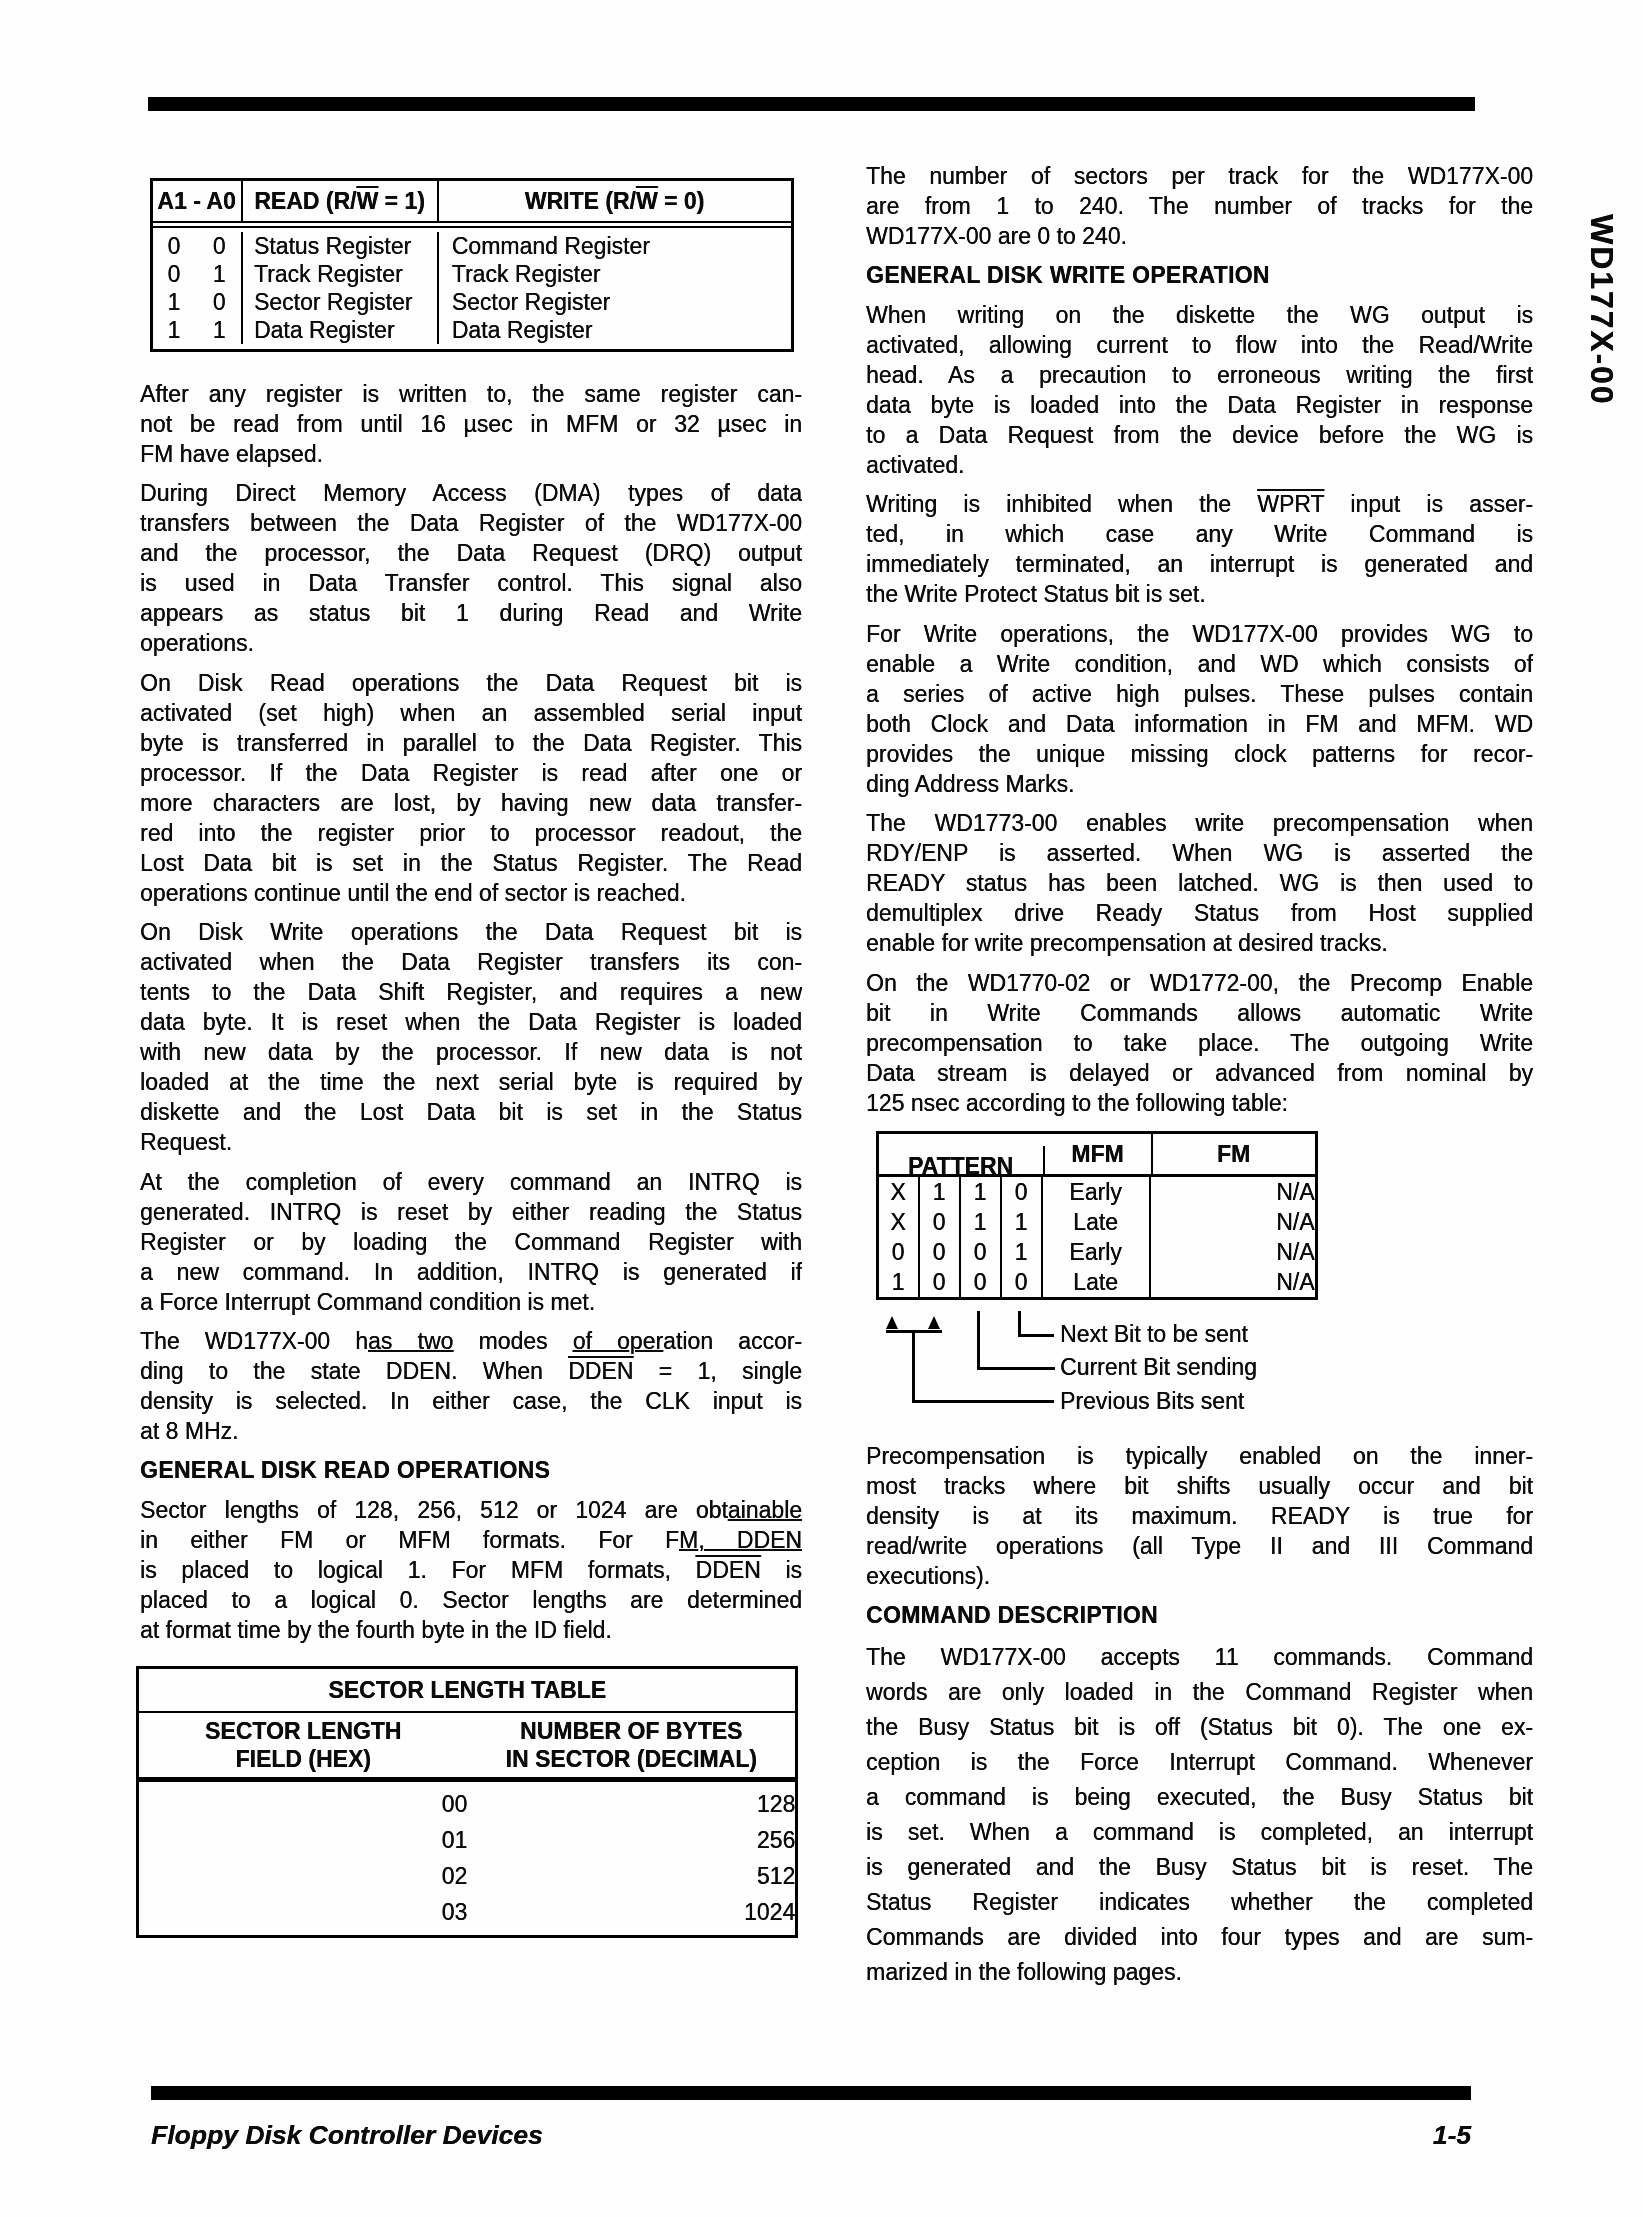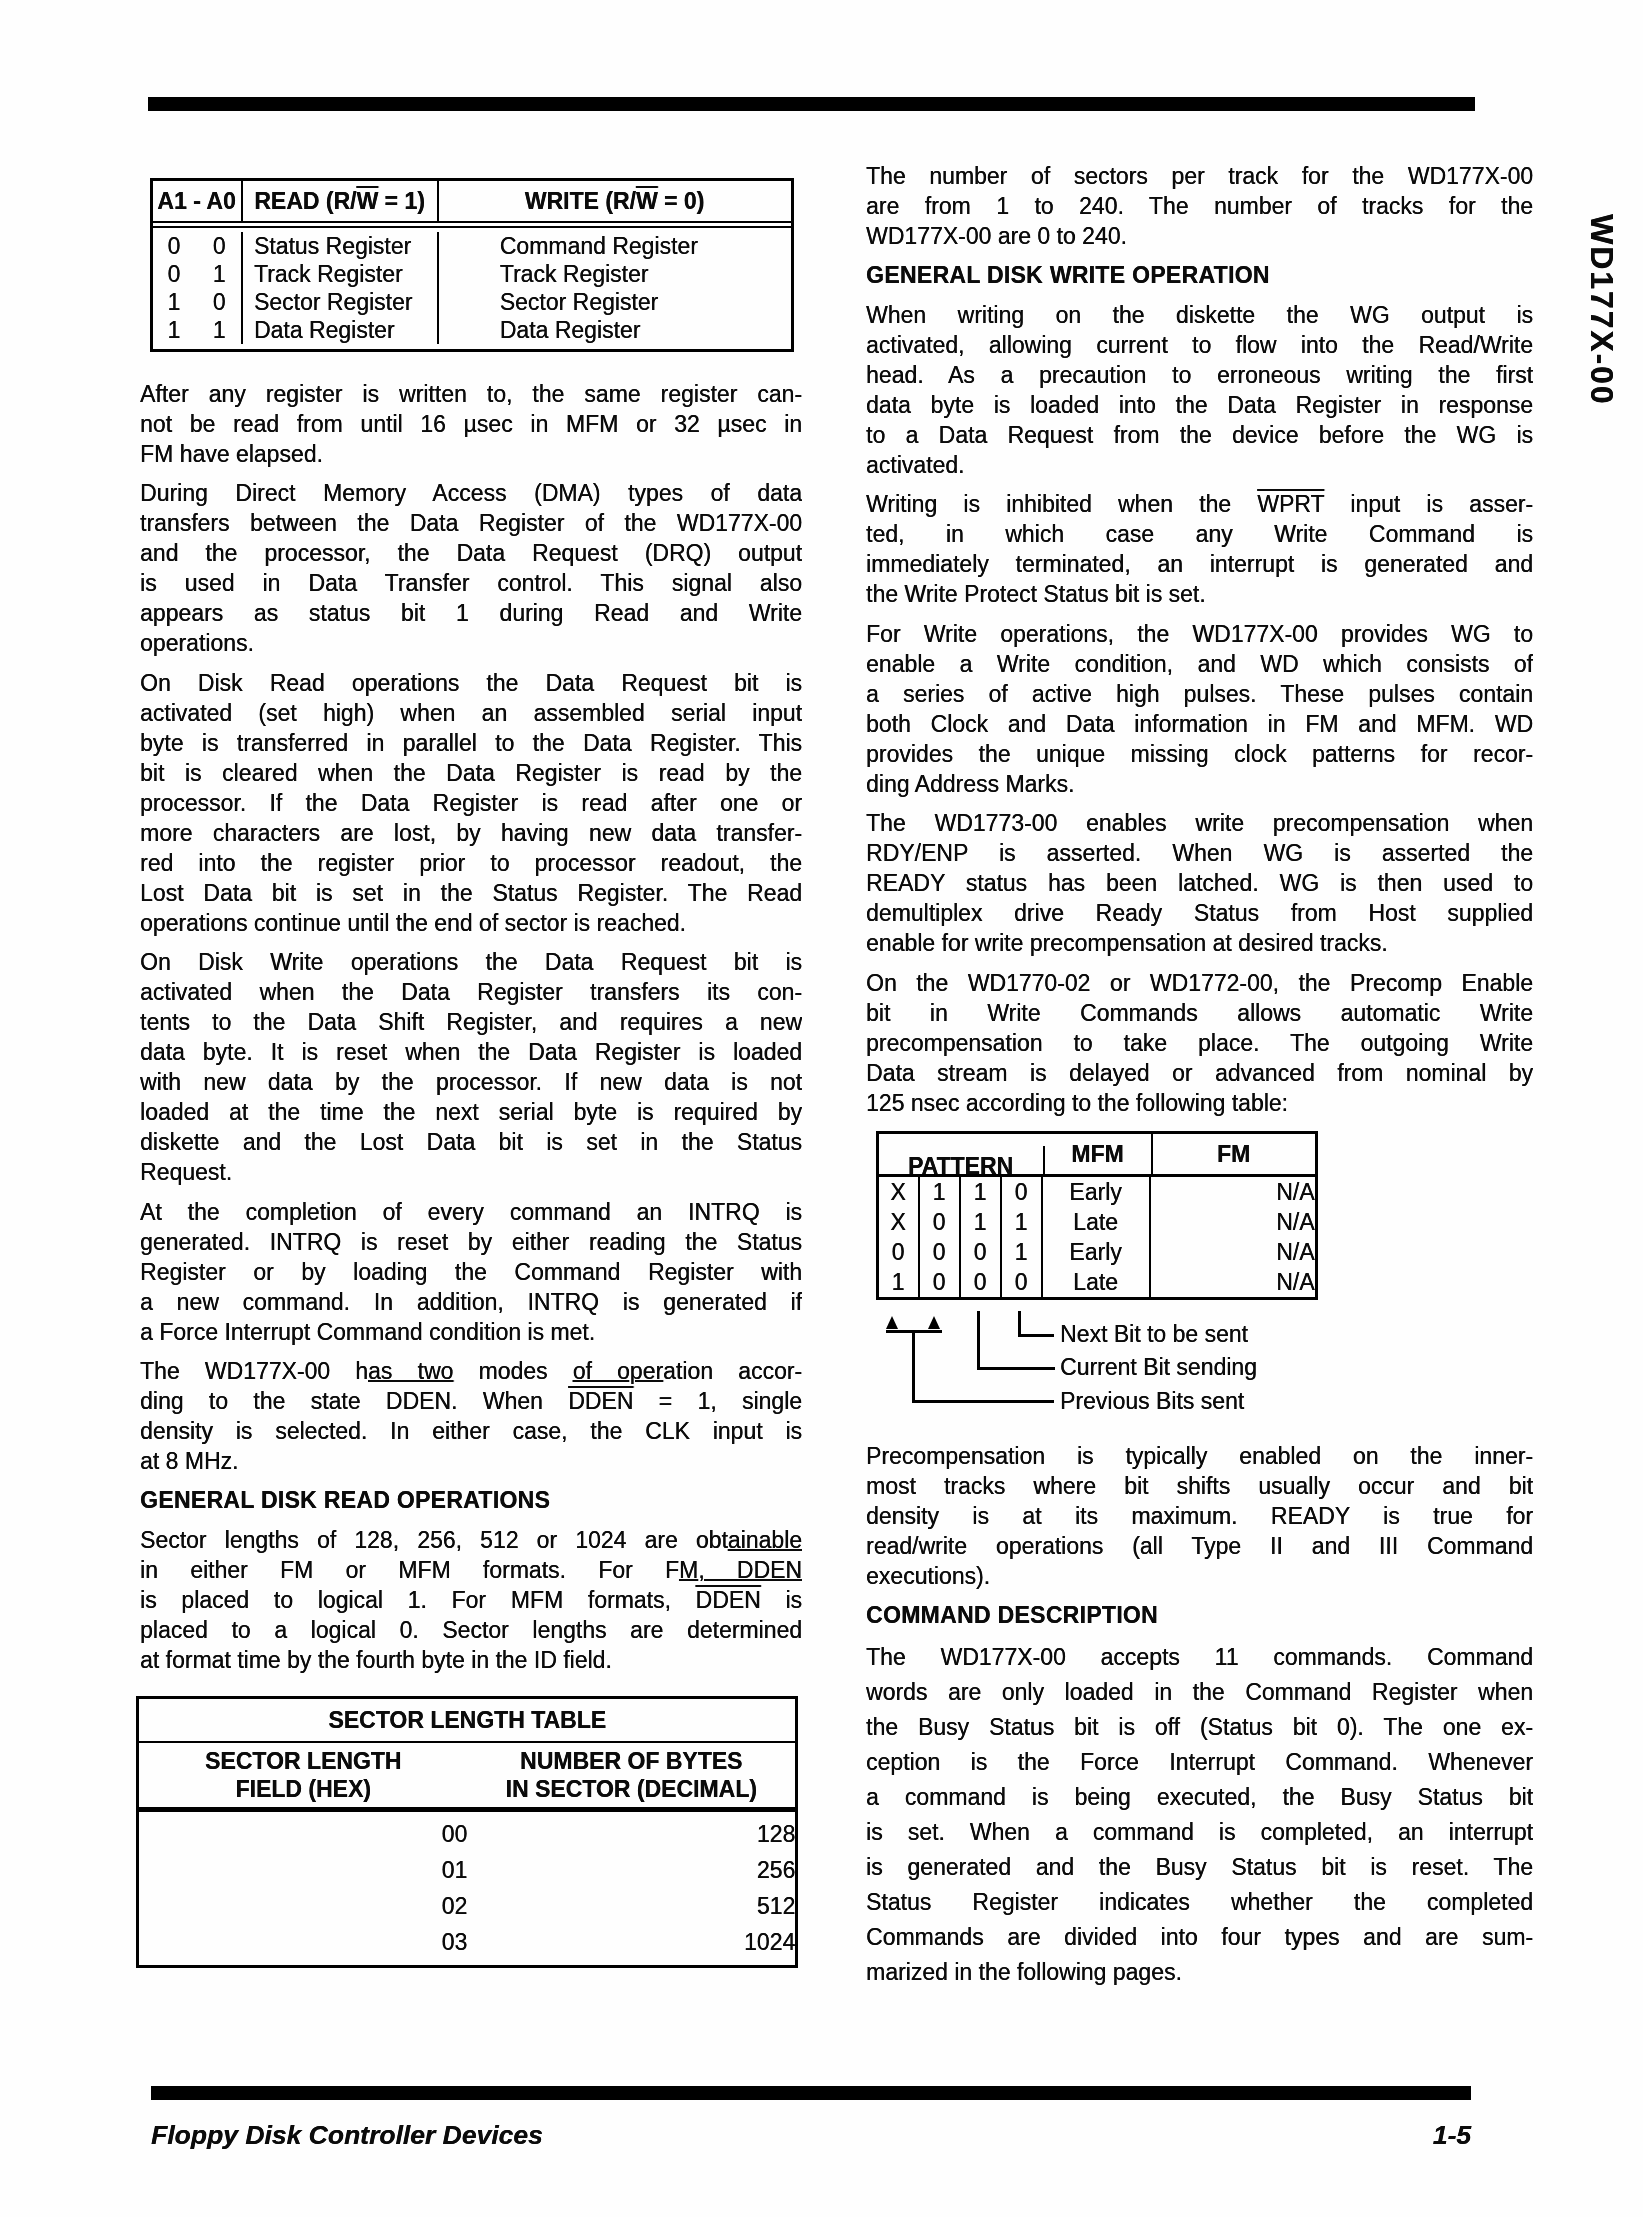--- a/index.html
+++ b/index.html
@@ -40,21 +40,21 @@
   .reg-head{display:flex;border-bottom:7.6px double #000;font-weight:bold;height:40px;line-height:40px;justify-content:space-between;}
   .reg-head .c, .reg-row .c{box-sizing:border-box;}
   .c-addr{width:90px;border-right:2.8px solid #000;text-align:center;}
   .c-read{width:196px;border-right:2.8px solid #000;text-align:center;}
   .c-write{flex:1;text-align:center;}
   .reg-body{padding:3.8px 0 5.7px 0;}
   .reg-row{display:flex;height:28px;line-height:28px;}
   .reg-row .c-addr{display:flex;justify-content:space-between;padding:0 15px;border-right:none;}
   .reg-row .c-addr{border-right:2.8px solid #000;}
   .reg-row .c-read{text-align:left;padding-left:11.4px;}
-  .reg-row .c-write{text-align:left;padding-left:13.2px;margin-left:48px;}
+  .reg-row .c-write{text-align:left;padding-left:13.2px;}
 
   
   .sec-table{margin:21px 0 0 -3.8px;width:662px;border:3.8px solid #000;box-sizing:border-box;}
   .sec-title{height:42px;line-height:42px;text-align:center;font-weight:bold;border-bottom:2.8px solid #000;}
   .sec-head{display:flex;border-bottom:5.7px solid #000;padding:3.8px 0;font-weight:bold;text-align:center;line-height:28px;}
   .sec-head .cell{width:50%;}
   .sec-body{padding:3.8px 0 5.7px 0;}
   .sec-row{display:flex;height:36px;line-height:36px;text-align:right;}
   .sec-row .cell{width:50%;}
 
@@ -143,21 +143,20 @@
         <div class="line">transfers between the Data Register of the WD177X-00</div>
         <div class="line">and the processor, the Data Request (DRQ) output</div>
         <div class="line">is used in Data Transfer control. This signal also</div>
         <div class="line">appears as status bit 1 during Read and Write</div>
         <div class="line last">operations.</div>
       </div>
     <div class="para">
         <div class="line">On Disk Read operations the Data Request bit is</div>
         <div class="line">activated (set high) when an assembled serial input</div>
         <div class="line">byte is transferred in parallel to the Data Register. This</div>
-        <div class="line">bit is cleared when the Data Register is read by the</div>
         <div class="line">processor. If the Data Register is read after one or</div>
         <div class="line">more characters are lost, by having new data transfer-</div>
         <div class="line">red into the register prior to processor readout, the</div>
         <div class="line">Lost Data bit is set in the Status Register. The Read</div>
         <div class="line last">operations continue until the end of sector is reached.</div>
       </div>
     <div class="para">
         <div class="line">On Disk Write operations the Data Request bit is</div>
         <div class="line">activated when the Data Register transfers its con-</div>
         <div class="line">tents to the Data Shift Register, and requires a new</div>

